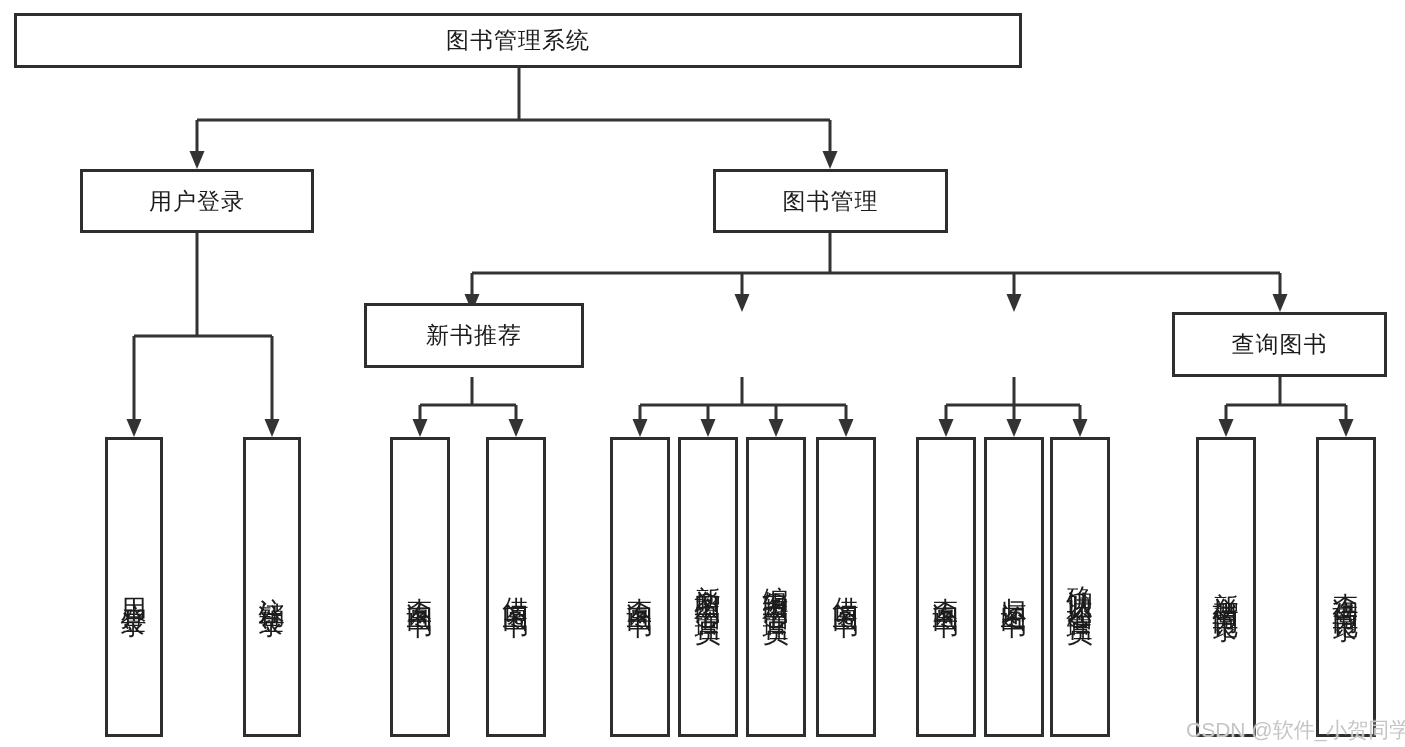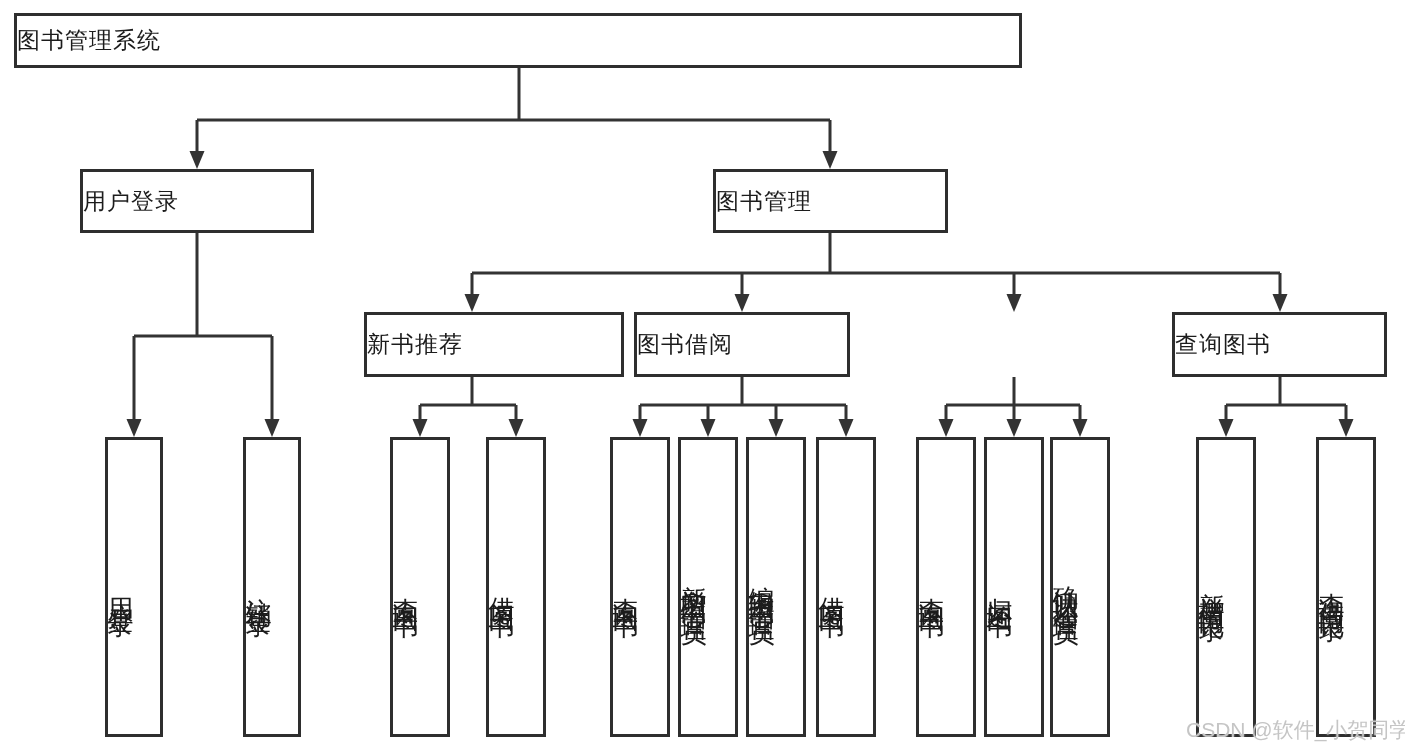--- a/index.html
+++ b/index.html
@@ -9,21 +9,21 @@
     font-family:"Liberation Sans", sans-serif;
   }
   .canvas{position:absolute;left:0;top:0;width:1405px;height:747px;}
   .wires{position:absolute;left:0;top:0;width:1405px;height:747px;}
   .wires path{stroke:var(--line,#333333);stroke-width:3;fill:none;}
   .wires polygon{fill:var(--line,#333333);stroke:none;}
   .node{
     position:absolute;box-sizing:border-box;
     background:var(--box_fill,#ffffff);
     border:3px solid var(--box_border,#2e2e2e);
-    display:flex;align-items:center;
+    display:flex;align-items:center;justify-content:center;
     color:var(--text,#1c1c1c);
   }
   .node.h span{font-size:23px;letter-spacing:1px;white-space:nowrap;}
   .node.v span{
     writing-mode:vertical-rl;text-orientation:mixed;
     font-size:26px;line-height:1;letter-spacing:5px;white-space:nowrap;
   }
   .watermark{
     position:absolute;left:1186px;top:716px;
     font-size:21px;color:var(--watermark,#c5c5c5);
@@ -82,25 +82,22 @@
     <span>图书管理系统</span>
   </div>
 
   <div class="node h" style="left:80px;top:169px;width:234px;height:64px">
     <span>用户登录</span>
   </div>
   <div class="node h" style="left:713px;top:169px;width:235px;height:64px">
     <span>图书管理</span>
   </div>
 
-  <div class="node h" style="left:364px;top:312px;width:260px;height:65px">
+  <div class="node h" style="left:364px;top:303px;width:220px;height:65px">
     <span>新书推荐</span>
-  </div>
-  <div class="node h" style="left:634px;top:312px;width:216px;height:65px">
-    <span>图书借阅</span>
   </div>
   <div class="node h" style="left:1172px;top:312px;width:215px;height:65px">
     <span>查询图书</span>
   </div>
 
   <div class="node v" style="left:105px;top:437px;width:58px;height:300px">
     <span>用户登录</span>
   </div>
   <div class="node v" style="left:243px;top:437px;width:58px;height:300px">
     <span>注销登录</span>

